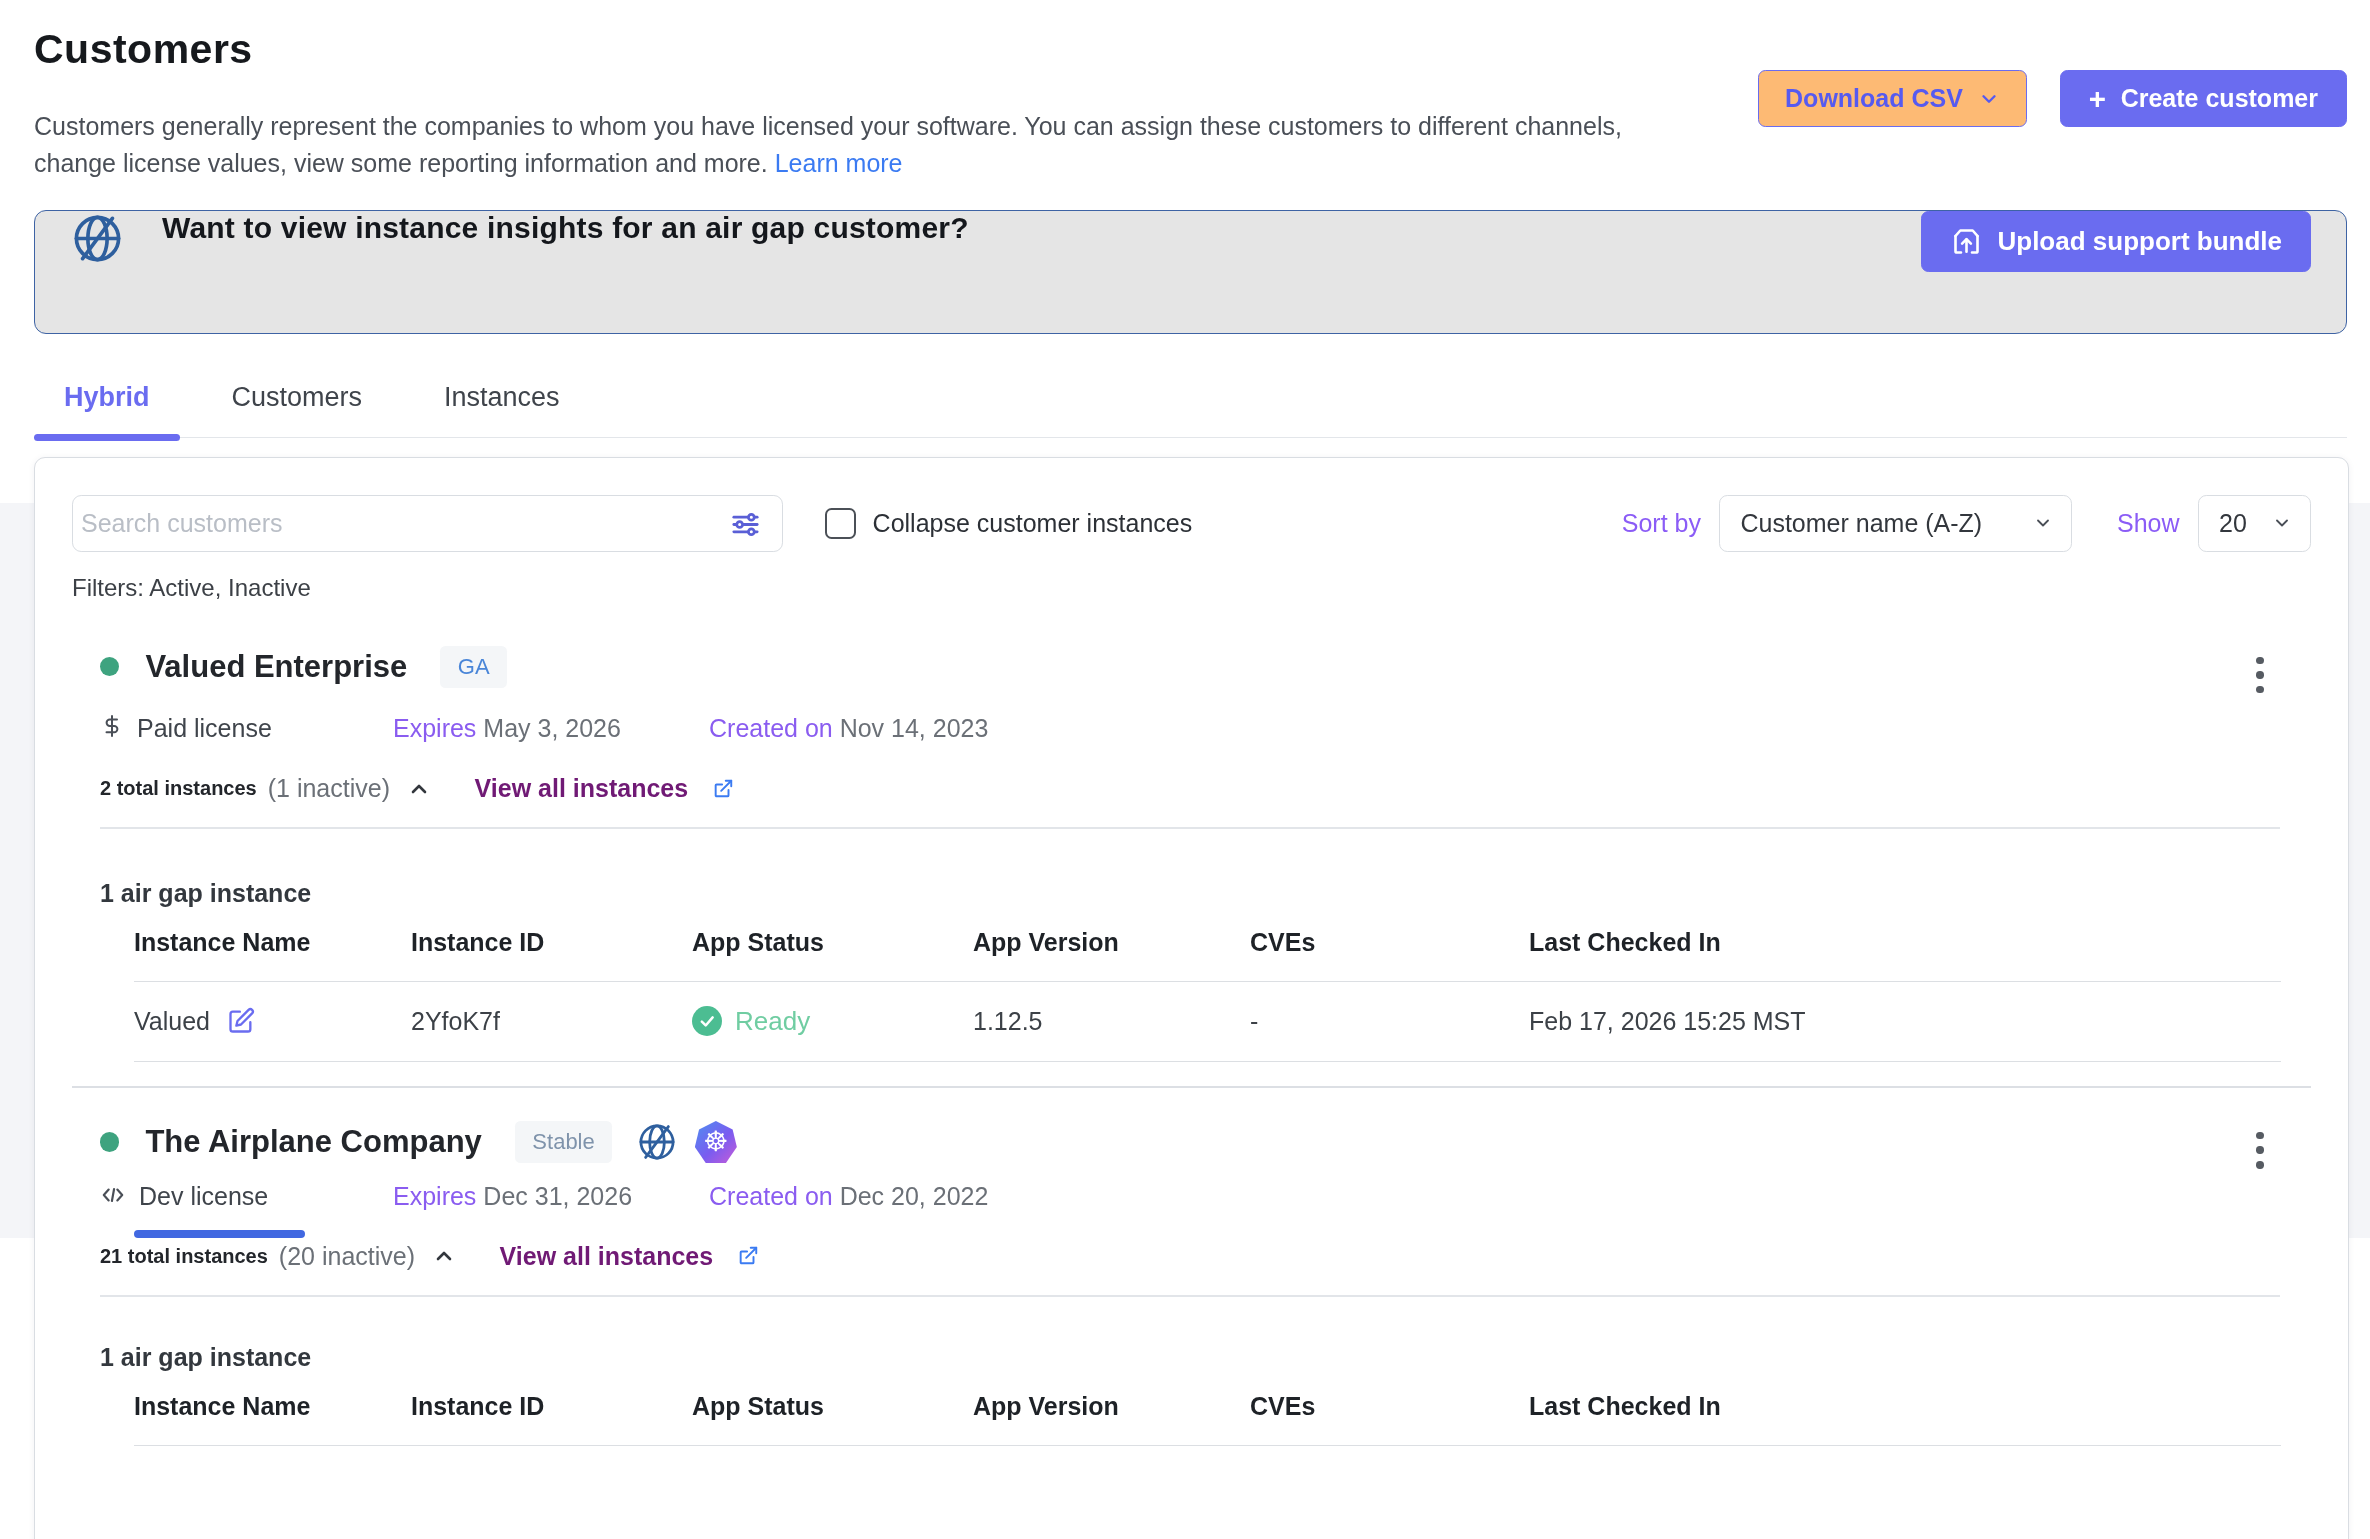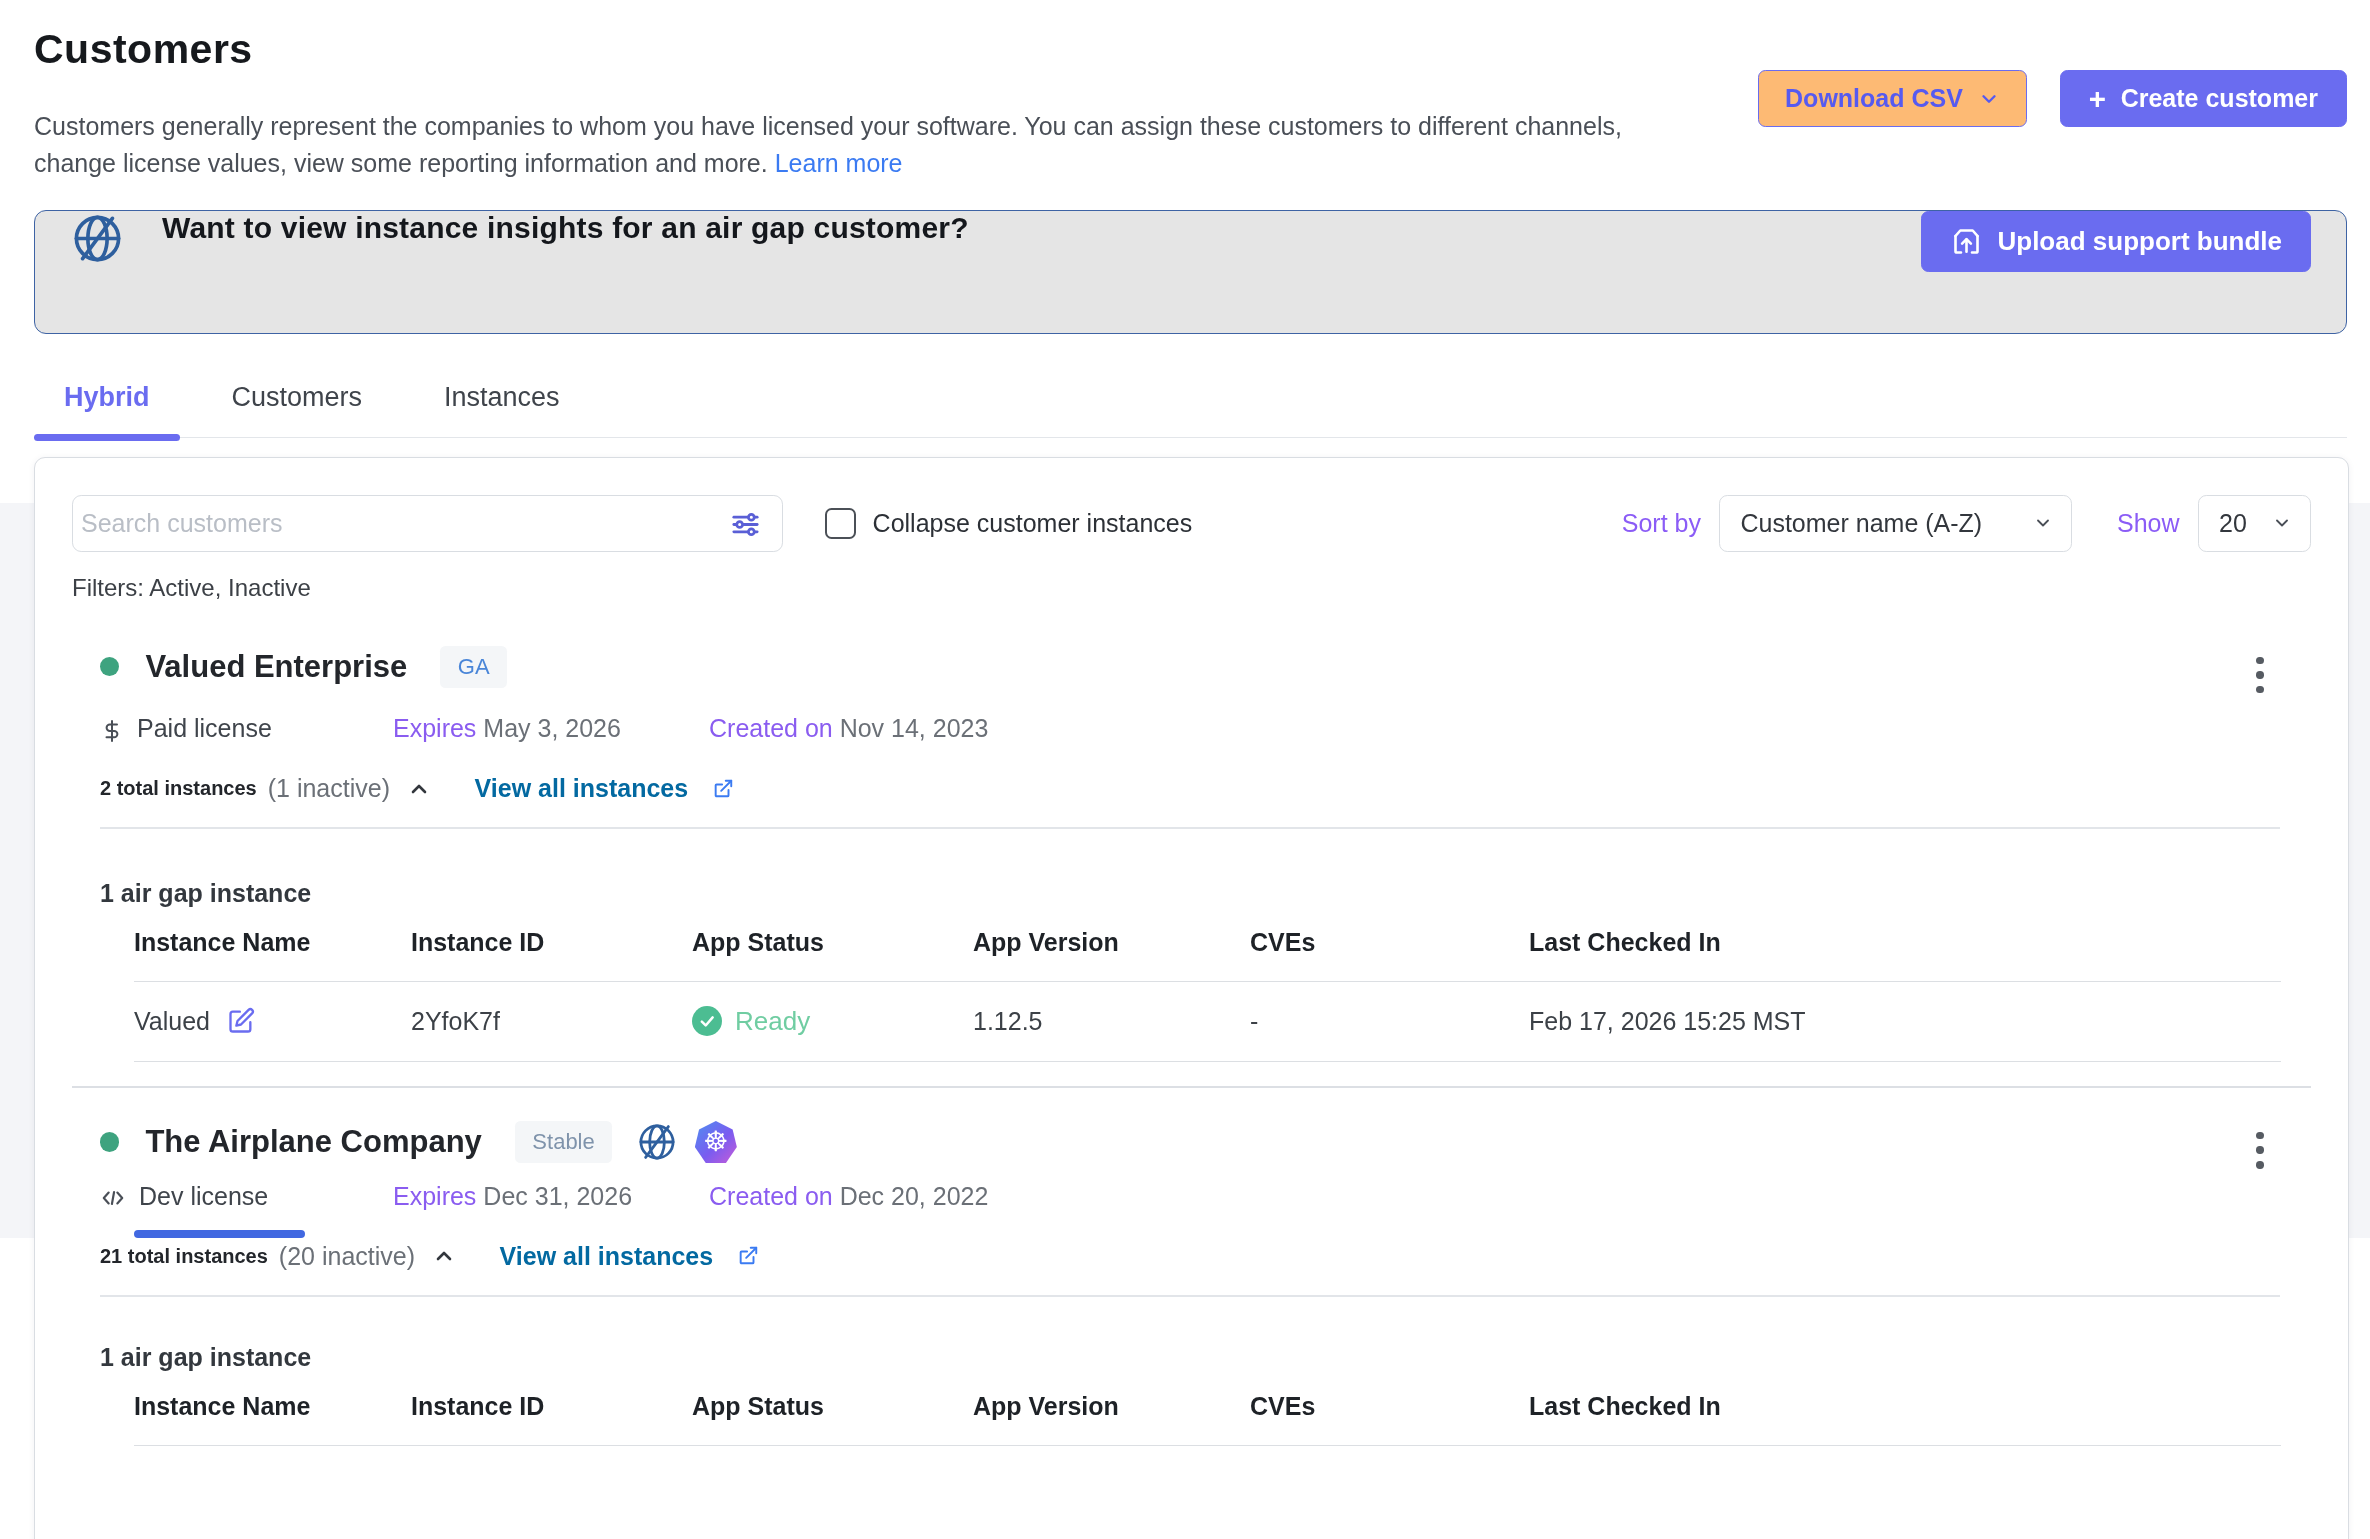--- a/index.html
+++ b/index.html
@@ -64,31 +64,31 @@
   .chan-icons { display:flex; align-items:center; gap:16.6px; margin-left:24px; }
   .k8s { width:42px; height:42px; display:flex; align-items:center; justify-content:center;
          background:linear-gradient(135deg,#4e8ff0 0%,#7a5cf0 55%,#c65cd8 100%);
          clip-path:polygon(50% 0%, 90% 20%, 100% 62%, 74% 100%, 26% 100%, 0% 62%, 10% 20%);
          color:#fff; font-size:28px; }
   .kebab { position:absolute; right:42px; top:5.5px; display:flex; flex-direction:column; gap:7.4px;
            cursor:pointer; padding:5.5px; }
   .kebab i { width:7.4px; height:7.4px; border-radius:50%; background:#565b62; }
 
   .license-row { display:flex; align-items:center; margin-top:26px; font-size:25px; color:#3f444b; }
-  .license-cell { display:flex; align-items:flex-end; gap:13px; width:293px; }
+  .license-cell { display:flex; align-items:flex-start; gap:13px; width:293px; }
   .date-cell { width:264px; }
   .date-cell.created { width:auto; margin-left:52px; }
   .lbl-purple { color:#8a5cf0; }
   .val-gray { color:#6b7077; }
 
   .totals-row { display:flex; align-items:center; margin-top:31px; }
   .totals-strong { font-size:20px; font-weight:700; color:#23262b; }
   .totals-note { margin-left:11px; font-size:25px; color:#6b7077; }
   .chev-toggle { margin-left:16.6px; cursor:pointer; display:flex; align-items:center; }
-  .view-link { margin-left:44px; font-size:25px; font-weight:600; color:#0369a1; display:flex;
+  .view-link { margin-left:44px; font-size:25px; font-weight:600; color:#701a75; display:flex;
                align-items:center; gap:24px; text-decoration:none; cursor:pointer; }
   .hr { margin-top:24px; height:1.8px; background:#e2e5e9; width:2180px; }
   .hr.separator { margin:24px 0 0 -28px; width:2239px; background:#dcdfe4; }
 
   .airgap-heading { margin-top:50px; font-size:25px; font-weight:600; color:#33383e; }
 
   table.instances { margin:20px 0 0 34px; border-collapse:collapse; table-layout:fixed; width:2147px; }
   table.instances th { text-align:left; font-size:25px; font-weight:700; color:#1e2227; padding:0 0 24px 0; }
   table.instances th, table.instances td { border-bottom:1.8px solid #dcdfe3; }
   table.instances td { padding:24px 0; font-size:25px; color:#3c4147; }

